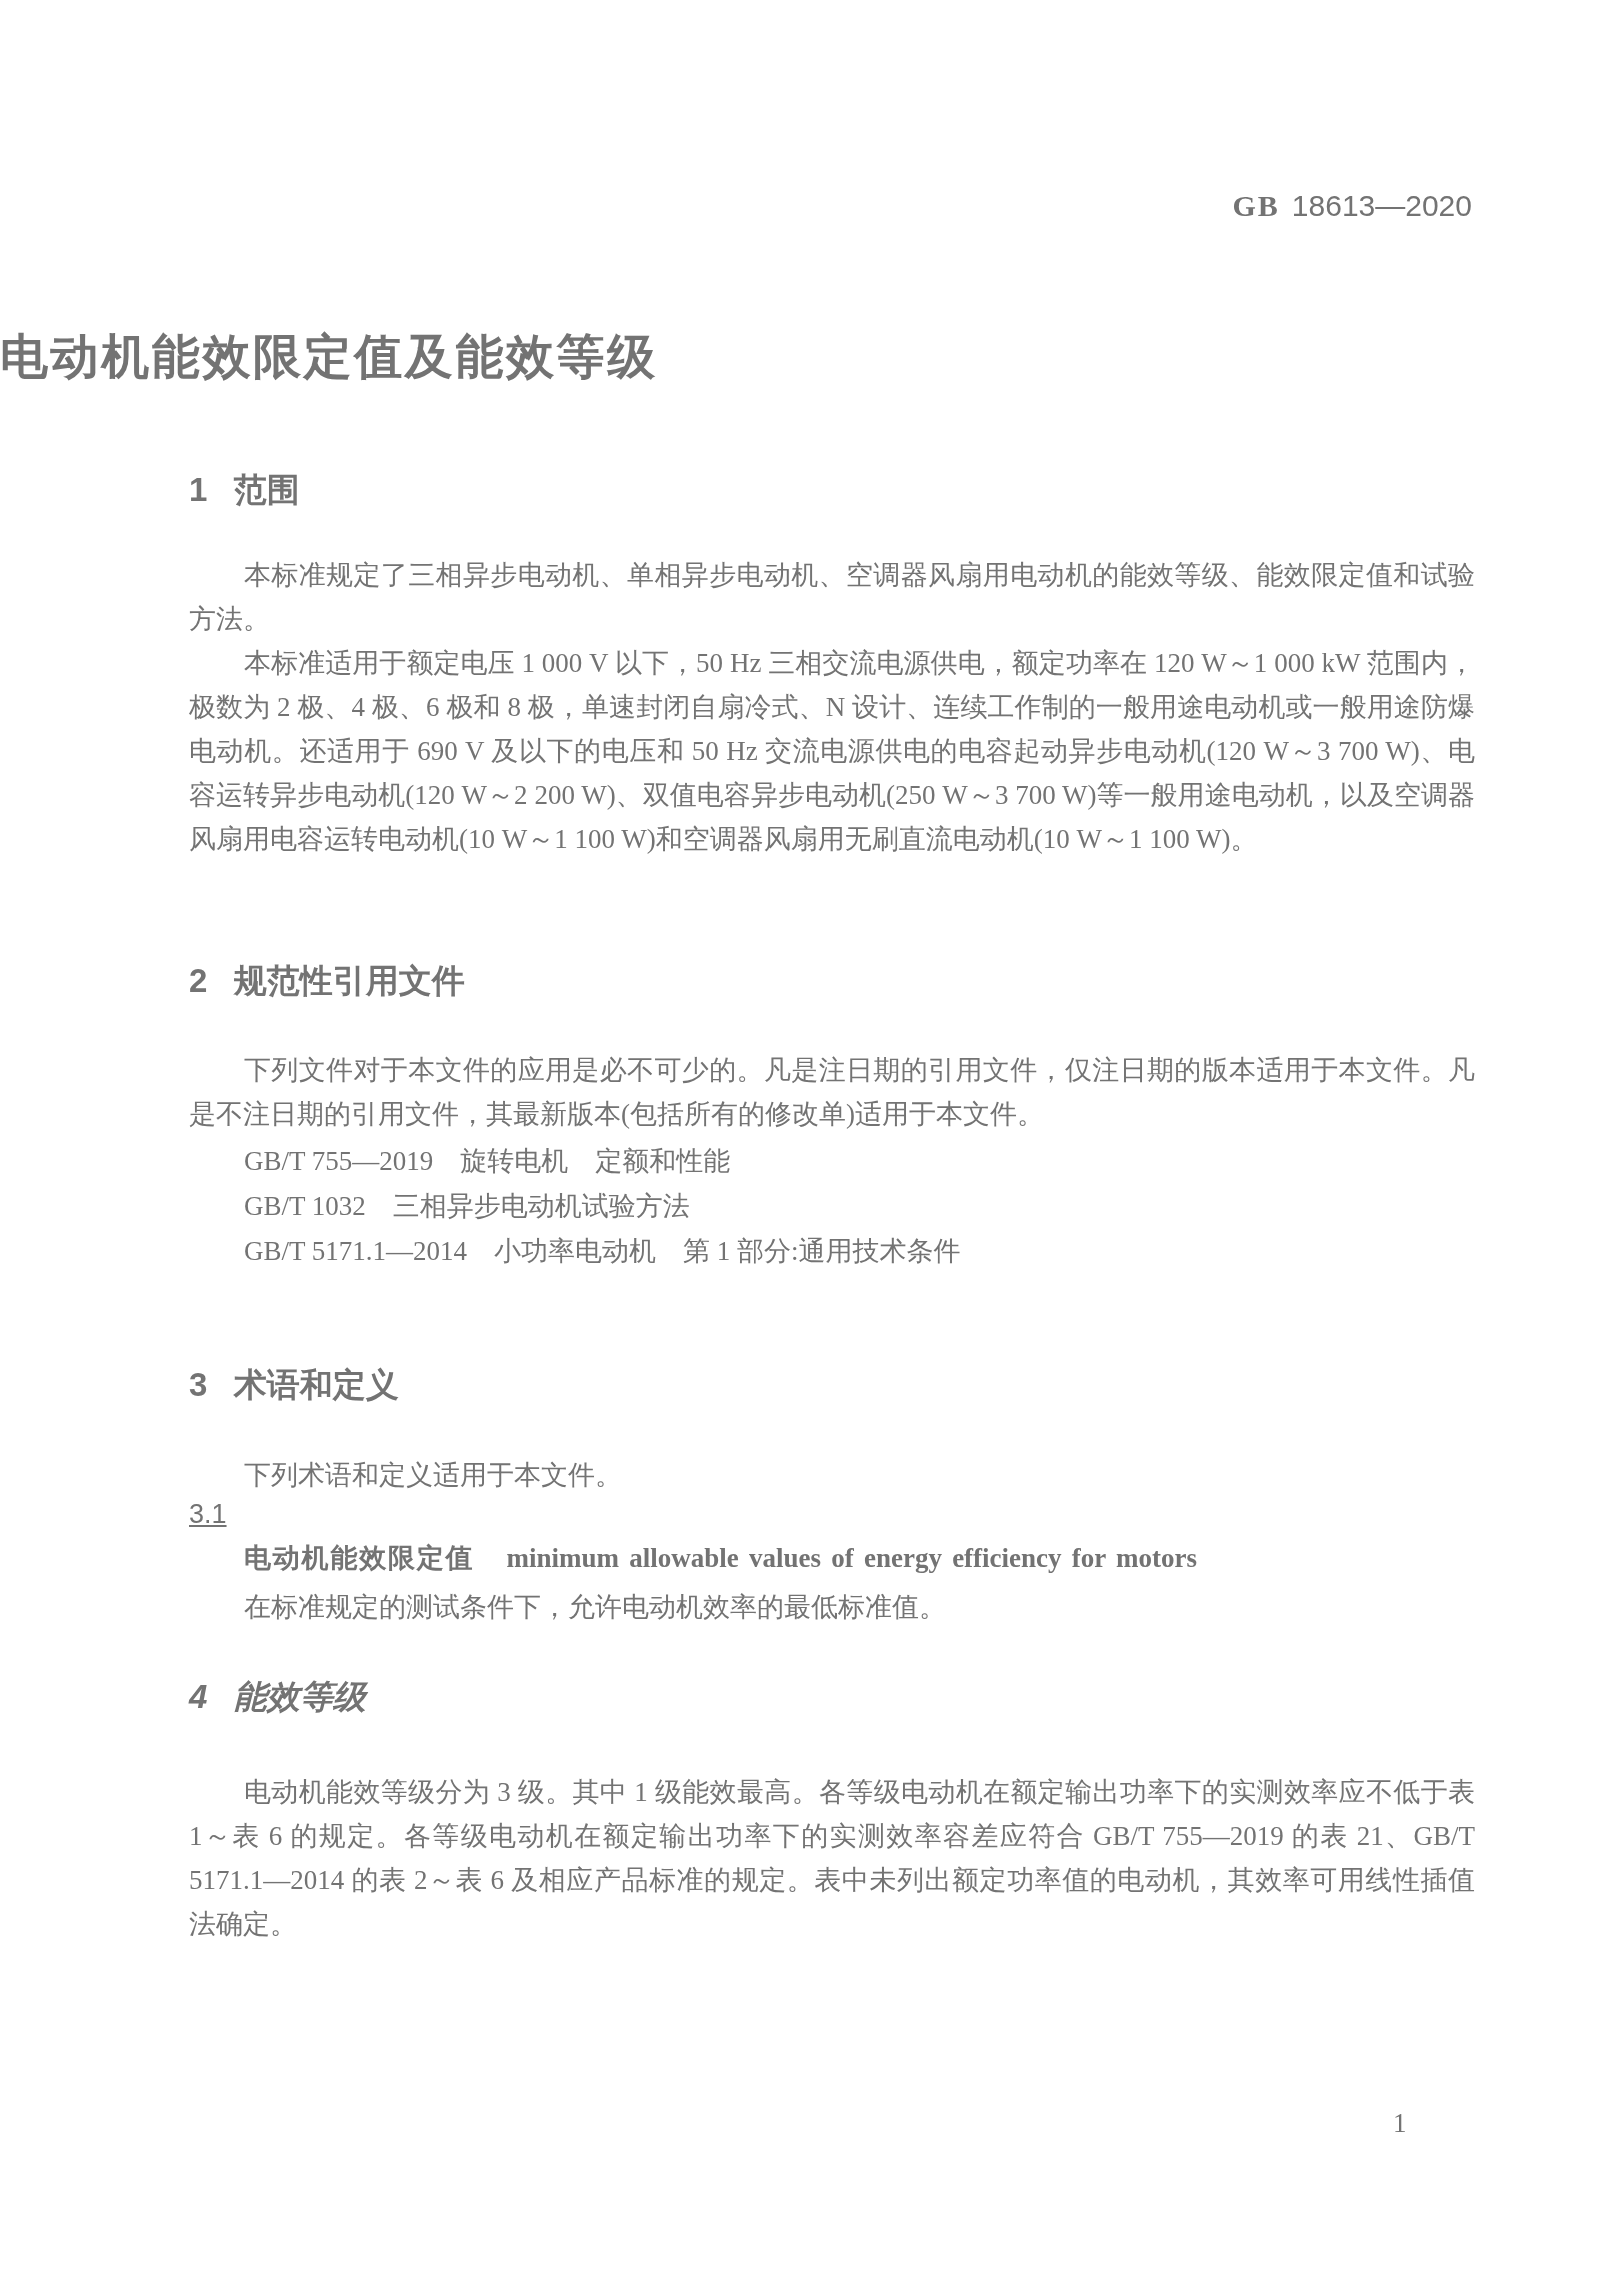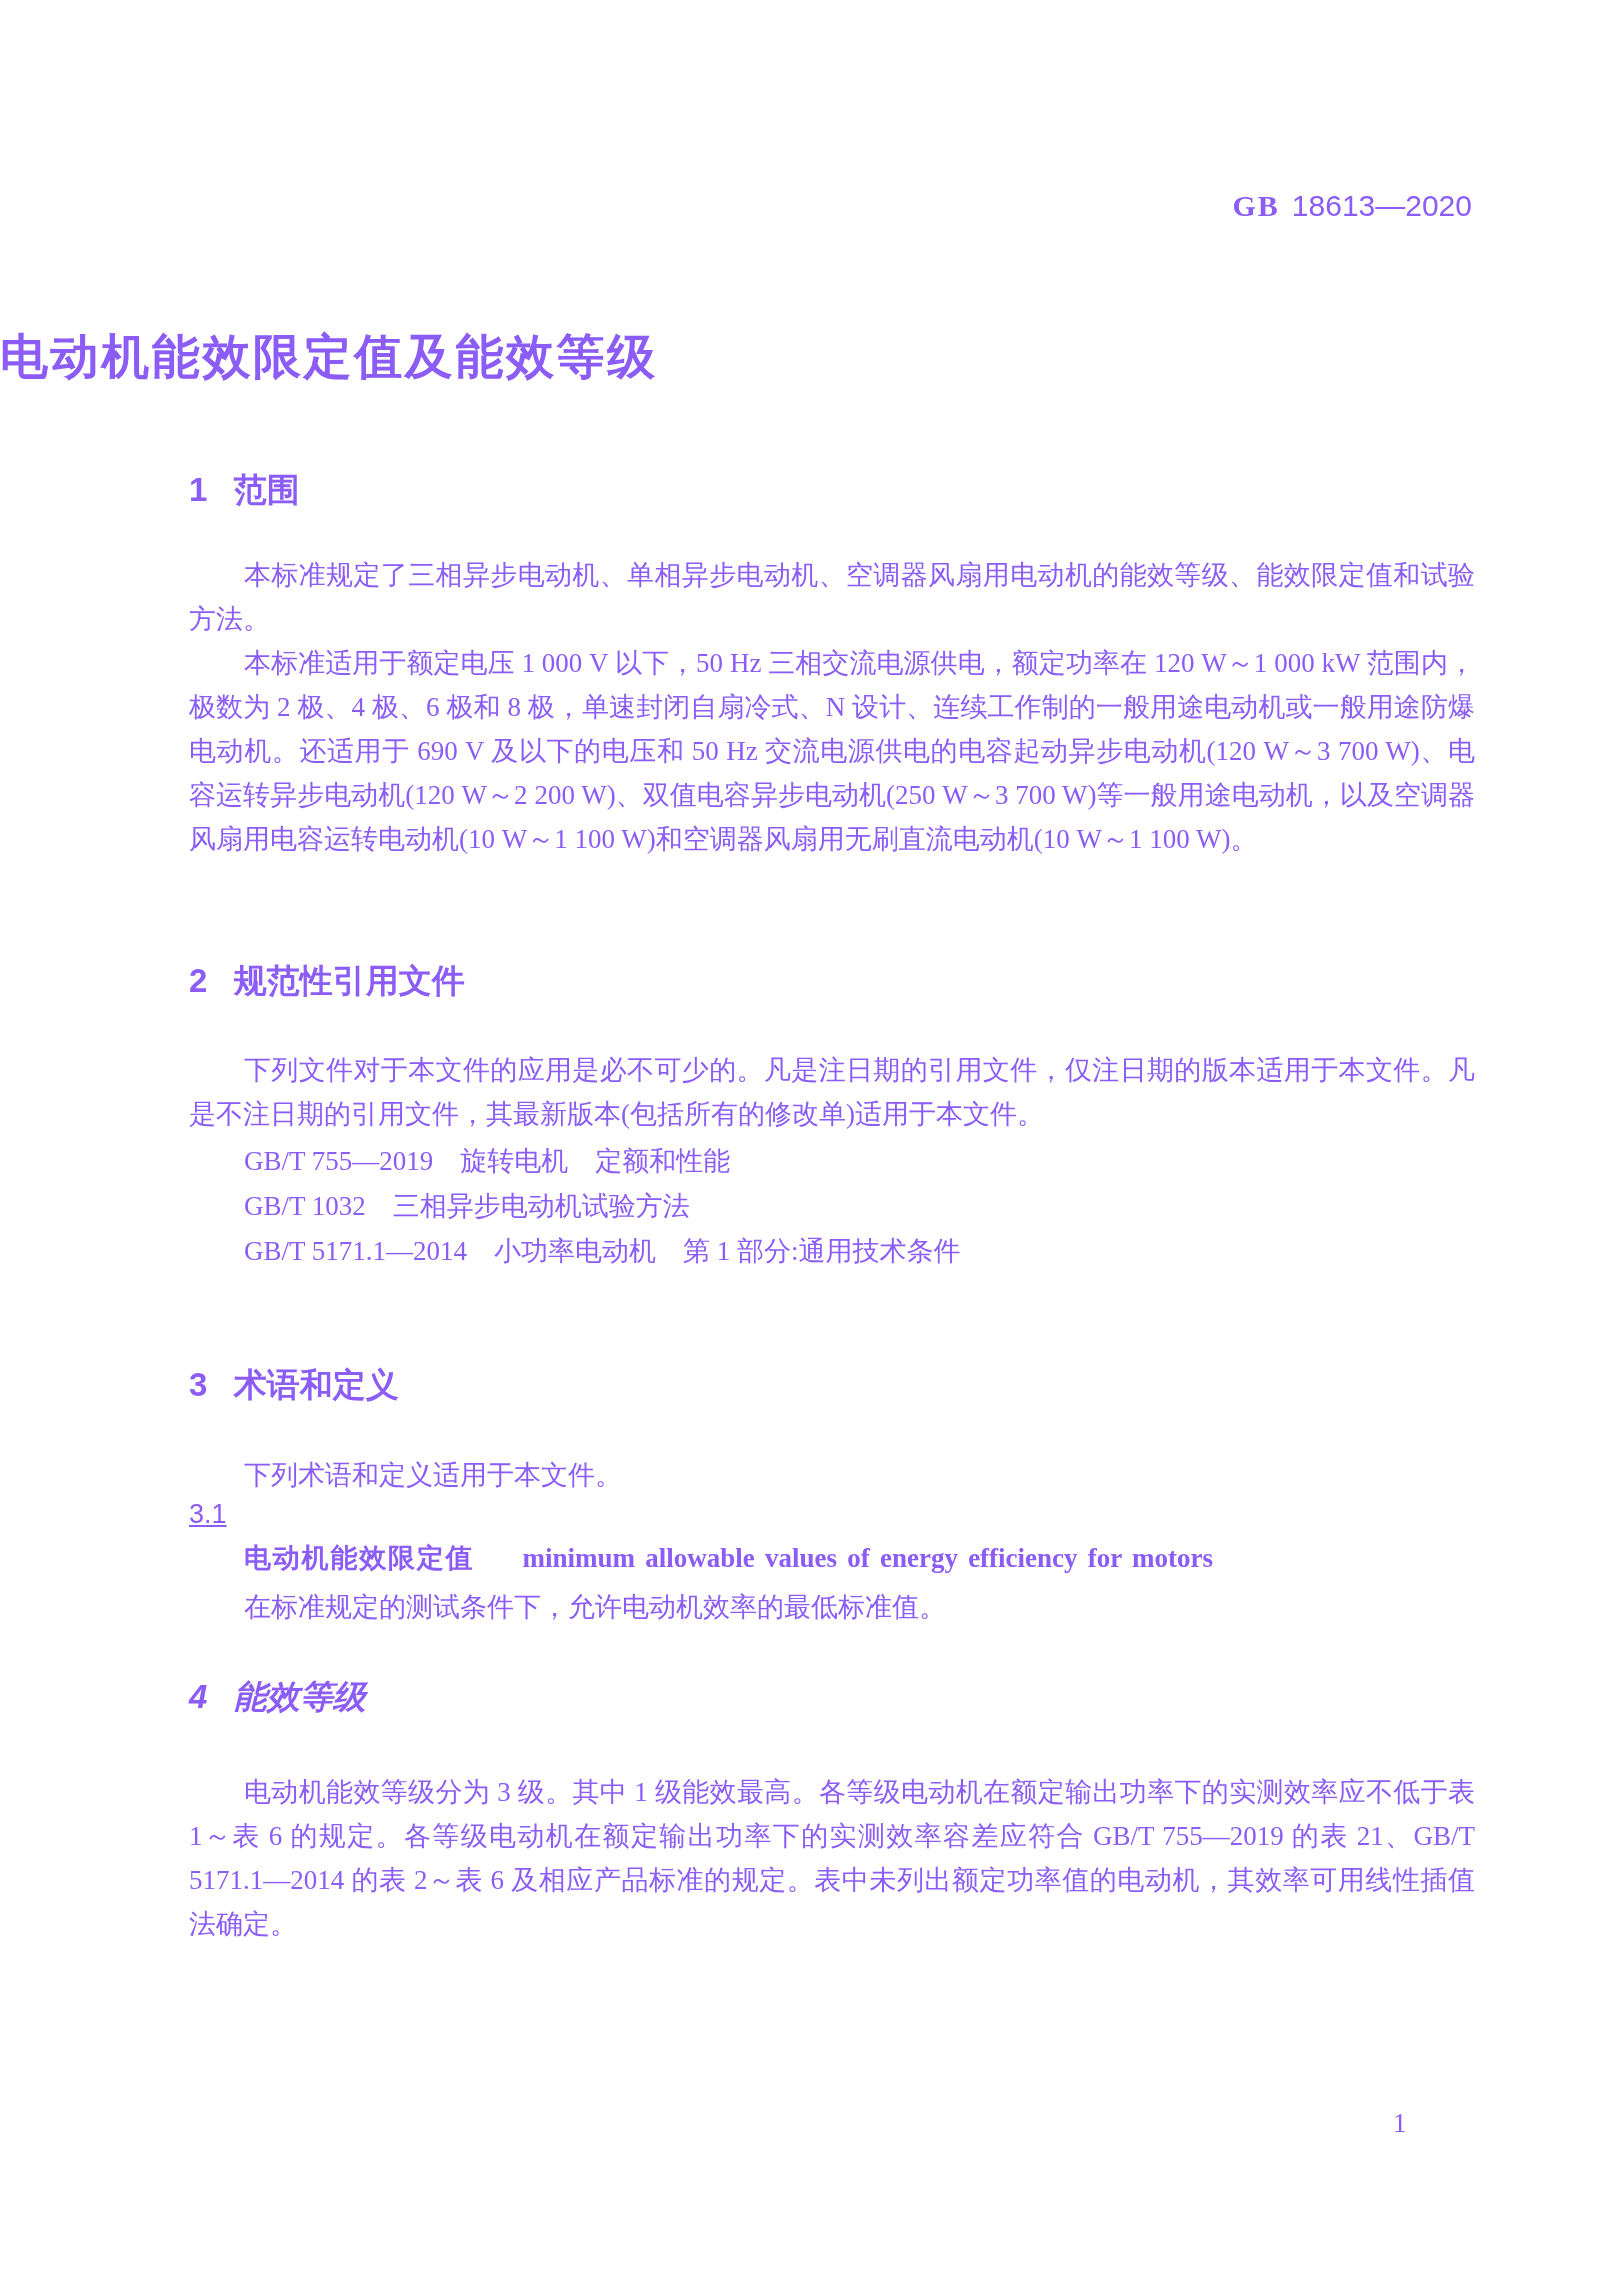--- a/index.html
+++ b/index.html
@@ -1,21 +1,21 @@
 <!DOCTYPE html>
 <html style="font-size:14px"><head>
 <meta charset="utf-8">
 <style>
   html, body { margin: 0; padding: 0; background: #ffffff; }
   .page {
     position: relative;
     width: 1624px;
     height: 2295px;
     background: #ffffff;
-    color: #8b5cf6;
+    color: #737373;
     overflow: hidden;
   }
 
   
   .doc-number {
     position: absolute;
     top: 188px;
     right: 152px;
     font-size: 30px;
     line-height: 35px;
@@ -100,21 +100,21 @@
     white-space: nowrap;
   }
   .term-line .term-zh {
     font-family: "Liberation Sans", sans-serif;
     font-weight: bold;
     letter-spacing: 1.8px;
   }
   .term-line .term-en {
     font-family: "Liberation Serif", serif;
     font-weight: bold;
-    margin-left: 48px;
+    margin-left: 32px;
     word-spacing: 3.5px;
   }
 
   
   .page-number {
     position: absolute;
     left: 1393px;
     top: 2106px;
     font-family: "Liberation Serif", serif;
     font-size: 27px;

